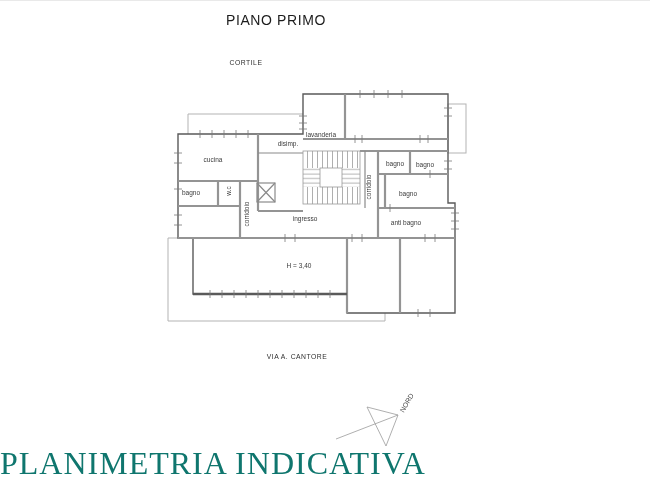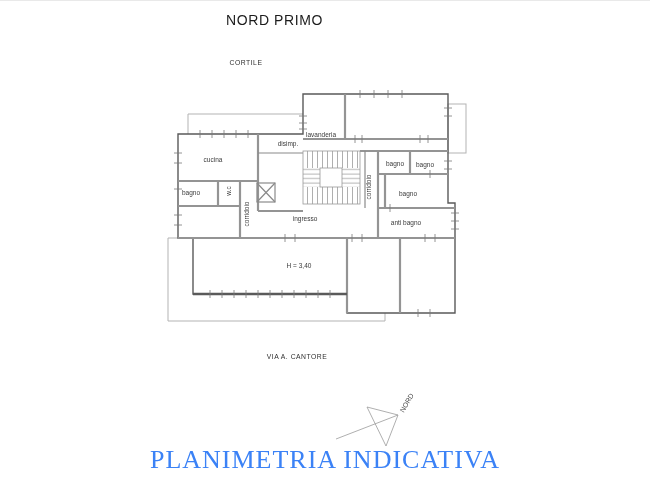--- a/index.html
+++ b/index.html
@@ -6,43 +6,43 @@
   .sheet{
     position:relative;width:650px;height:487px;background:#ffffff;
     font-family:"Liberation Sans",sans-serif;overflow:hidden;
     border-top:1px solid #e9e9e9;
   }
   .main-title{
     position:absolute;left:226px;top:11px;
     font-size:14px;letter-spacing:.6px;color:#1c1c1c;white-space:nowrap;
   }
   .footer-title{
-    position:absolute;left:0;right:0;top:444px;text-align:center;
-    font-family:"Liberation Serif",serif;font-size:26px;letter-spacing:1px;
-    color:#3b82f6;white-space:nowrap;
+    position:absolute;left:0;right:0;top:444px;
+    font-family:"Liberation Serif",serif;font-size:32px;letter-spacing:1px;
+    color:#0f766e;white-space:nowrap;
   }
   svg{position:absolute;left:0;top:0;}
   svg text{
     font-family:"Liberation Sans",sans-serif;fill:#3a3a3a;font-size:6.5px;
   }
   svg text.ctx{font-size:6.8px;letter-spacing:.5px;fill:#2e2e2e;}
   .outer{stroke:#5a5a5a;stroke-width:1.4;fill:none;}
   .inner{stroke:#949494;stroke-width:2.2;fill:none;}
   .inner-thin{stroke:#8a8a8a;stroke-width:1.2;fill:none;}
   .thick{stroke:#5a5a5a;stroke-width:2.4;fill:none;}
   .thin{stroke:#b3b3b3;stroke-width:1;fill:none;}
   .tick{stroke:#787878;stroke-width:.8;fill:none;}
   .stair{stroke:#9a9a9a;stroke-width:.8;fill:none;}
 </style>
 </head>
 <body>
 
 <div class="sheet">
 
-  <div class="main-title">NORD PRIMO</div>
+  <div class="main-title">PIANO PRIMO</div>
 
   <svg width="650" height="487" viewBox="0 0 650 487">
     <defs>
       <pattern id="treadsV" width="5" height="20" patternUnits="userSpaceOnUse">
         <line x1="2.5" y1="0" x2="2.5" y2="20" stroke="#9a9a9a" stroke-width="0.8"></line>
       </pattern>
       <pattern id="treadsH" width="20" height="4.5" patternUnits="userSpaceOnUse">
         <line x1="0" y1="2" x2="20" y2="2" stroke="#9a9a9a" stroke-width="0.8"></line>
       </pattern>
     </defs>

